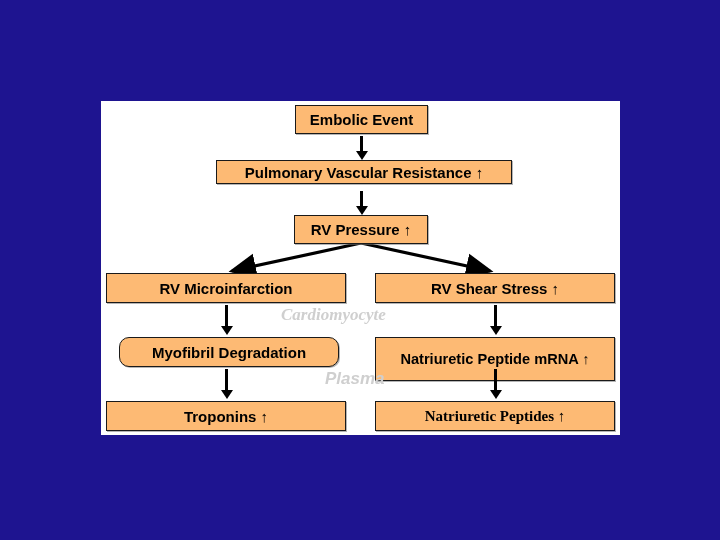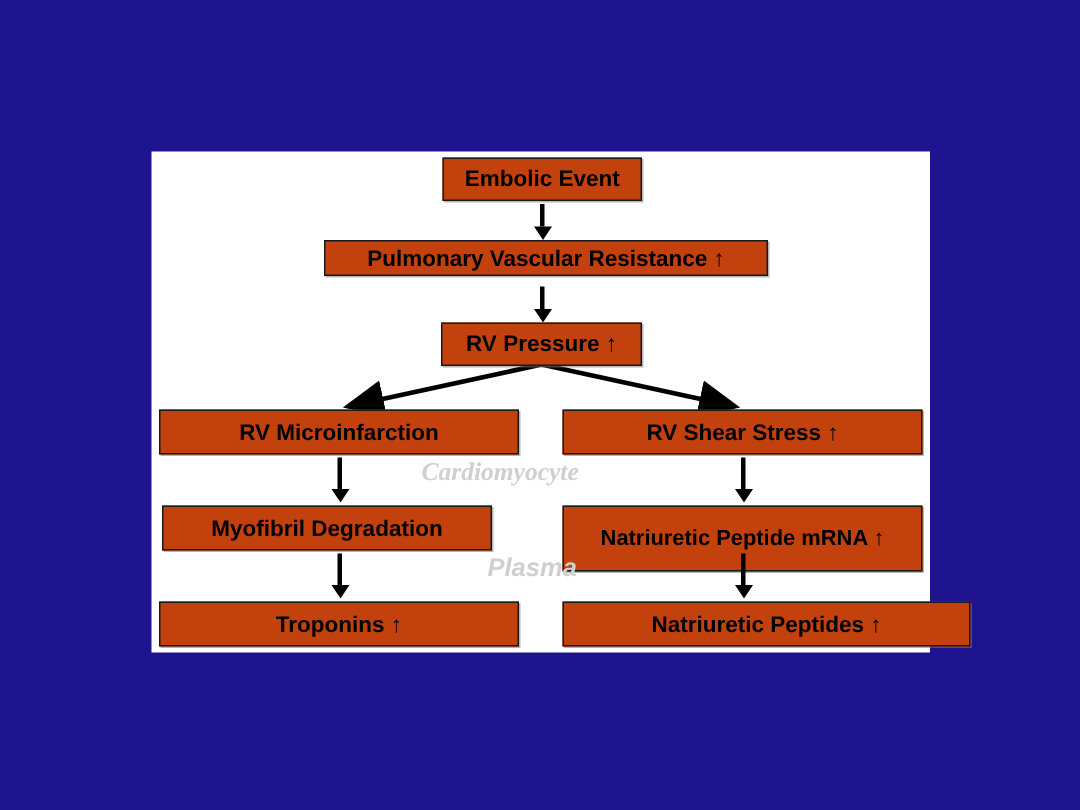--- a/index.html
+++ b/index.html
@@ -44,21 +44,21 @@
     width: 519px;
     height: 334px;
     background: #ffffff;
   }
 
   
   .node-box {
     position: absolute;
     box-sizing: border-box;
     border: 1.5px solid #1a1a1a;
-    background: #c2410c;
+    background: #fdba74;
     color: #000000;
     font-family: "Liberation Sans", sans-serif;
     font-weight: bold;
     font-size: 15px;
     display: flex;
     align-items: center;
     justify-content: center;
     white-space: nowrap;
     box-shadow: 1px 1px 0 rgba(120,120,120,.55);
   }
@@ -173,21 +173,21 @@
 
     <div class="v-arrow" style="left:122px; top:204px; height:31px;">
       <div class="shaft" style="height:21px;"></div>
       <div class="head" style="top:21px;"></div>
     </div>
     <div class="v-arrow" style="left:391px; top:204px; height:31px;">
       <div class="shaft" style="height:21px;"></div>
       <div class="head" style="top:21px;"></div>
     </div>
 
-    <div class="node-box" style="left:7px; top:236px; width:220px; height:30px;">
+    <div class="node-box" style="left:18px; top:236px; width:220px; height:30px;border-radius:10px;">
       <span>Myofibril Degradation</span>
     </div>
 
     <div class="node-box small" style="left:274px; top:236px; width:240px; height:44px;">
       <span>Natriuretic Peptide mRNA ↑</span>
     </div>
 
     <div class="compartment-label" style="left:224px; top:268px;">Plasma</div>
 
     <div class="v-arrow" style="left:122px; top:268px; height:31px;">
@@ -196,20 +196,20 @@
     </div>
     <div class="v-arrow" style="left:391px; top:268px; height:31px;">
       <div class="shaft" style="height:21px;"></div>
       <div class="head" style="top:21px;"></div>
     </div>
 
     <div class="node-box" style="left:5px; top:300px; width:240px; height:30px;">
       <span>Troponins ↑</span>
     </div>
 
-    <div class="node-box" style="left:274px; top:300px; width:272px; height:30px;">
+    <div class="node-box" style="left:274px; top:300px; width:240px; height:30px;font-family:Liberation Serif, serif;">
       <span>Natriuretic Peptides ↑</span>
     </div>
 
   </div>
 
 
 </div>
 
 </body></html>

